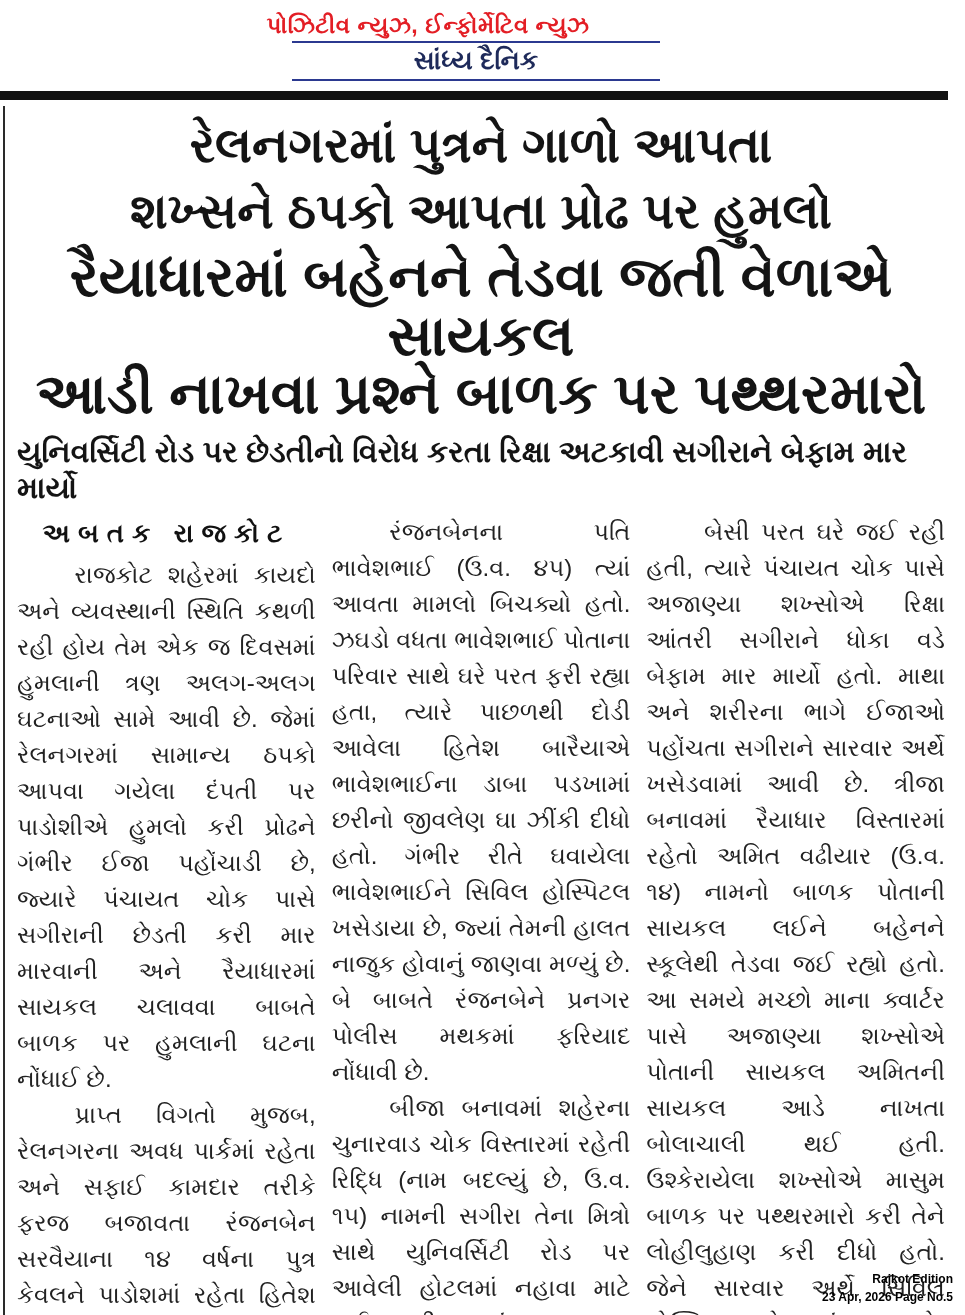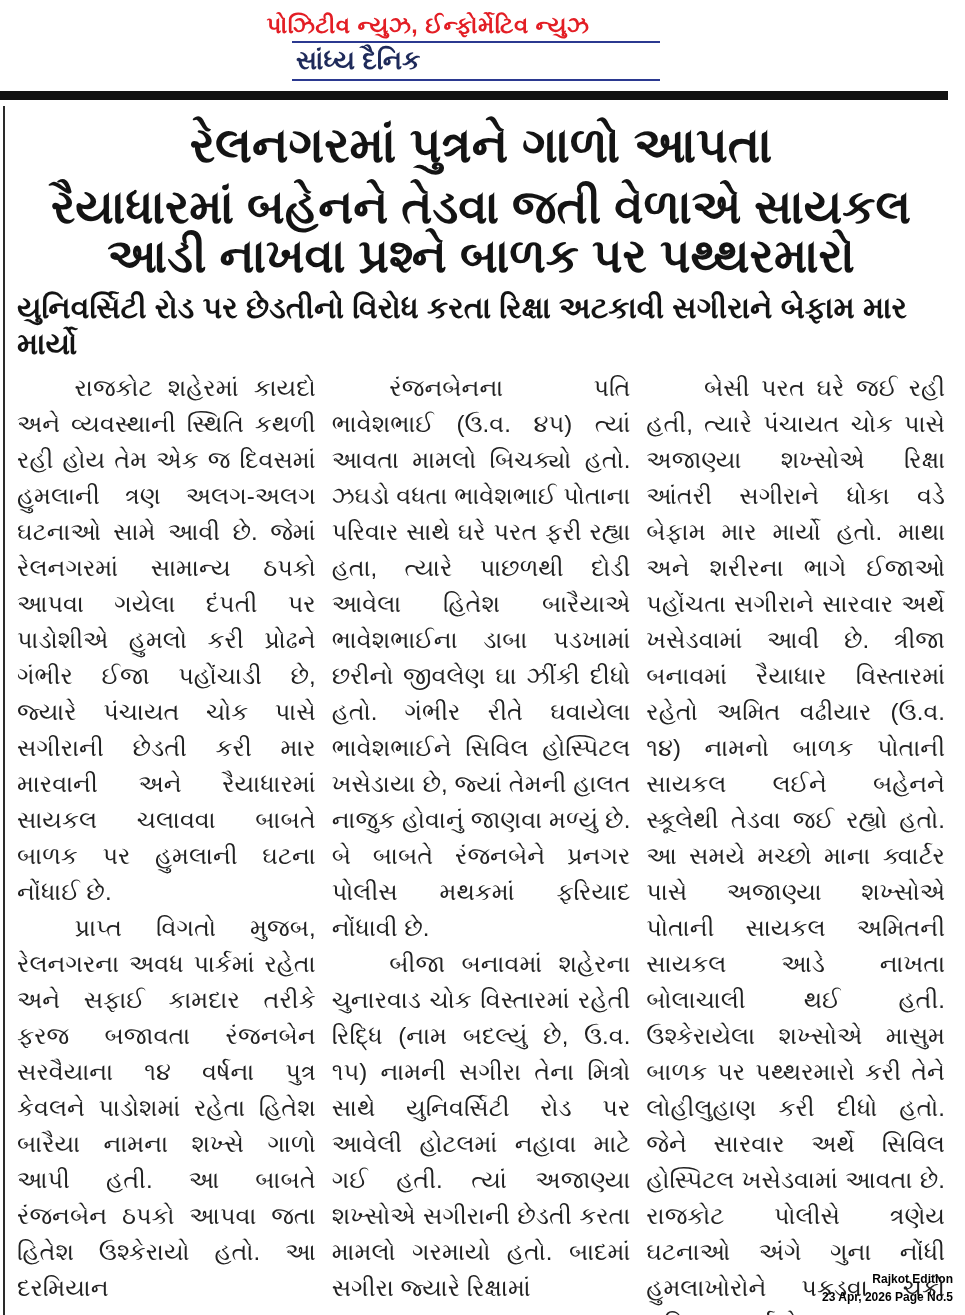--- a/index.html
+++ b/index.html
@@ -25,21 +25,21 @@
     color: #2b3990; font-weight: 800; font-size: 104px; line-height: 1.0;
     letter-spacing: 4px; font-family: "DejaVu Sans", sans-serif;
   }
   .reg-mark {
     position: absolute; top: -14px; right: -36px;
     color: #2b3990; font-size: 26px; font-weight: normal;
   }
   .sub-banner {
     width: 368px; margin-left: auto; margin-right: -6px; margin-top: 2px;
     border-top: 2px solid #2b3990; border-bottom: 2px solid #2b3990;
-    padding: 3px 4px 4px 4px; text-align: left;
+    padding: 3px 4px 4px 4px; text-align: center;
   }
   .sub-banner .edition-type {
     color: #1e2a5a; font-weight: bold; font-size: 26px; line-height: 1.1;
   }
 
   
   .black-rule { width: 948px; height: 9px; background: #121212; margin-top: 10px; }
 
   
   .article {
@@ -47,21 +47,21 @@
     border-left: 2px solid #2a2a2a;
     padding: 6px 10px 0 12px;
     width: 952px;
   }
   .headline {
     text-align: center; font-weight: 800; color: #141414;
     font-size: 49px; line-height: 1.35; letter-spacing: 0px;
   }
   .subheadline {
     text-align: center; font-weight: 800; color: #141414;
-    font-size: 47px; line-height: 1.05; margin-top: 4px;
+    font-size: 56px; line-height: 1.05; margin-top: 4px;
   }
   .deck {
     text-align: left; font-weight: 700; color: #141414;
     font-size: 30px; line-height: 1.2; margin-top: 10px; margin-bottom: 8px;
   }
 
   .columns {
     display: flex; gap: 16px; margin-top: 8px;
     font-size: 24px; line-height: 1.5; text-align: justify; color: #222;
   }
@@ -89,31 +89,33 @@
       <div class="edition-type">સાંધ્ય દૈનિક</div>
     </div>
   </div>
 </div>
 
 <div class="black-rule"></div>
 
 <div class="article">
   <div class="headline">
     <div>રેલનગરમાં પુત્રને ગાળો આપતા</div>
+    <div>શખ્સને ઠપકો આપતા પ્રોઢ પર હુમલો</div>
   </div>
 
   <div class="subheadline">
     <div>રૈયાધારમાં બહેનને તેડવા જતી વેળાએ સાયકલ</div>
     <div>આડી નાખવા પ્રશ્ને બાળક પર પથ્થરમારો</div>
   </div>
 
   <div class="deck">યુનિવર્સિટી રોડ પર છેડતીનો વિરોધ કરતા રિક્ષા અટકાવી સગીરાને બેફામ માર માર્યો</div>
 
   <div class="columns">
     <div class="col">
+      <div class="byline">અબતક રાજકોટ</div>
       <p>રાજકોટ શહેરમાં કાયદો અને વ્યવસ્થાની સ્થિતિ કથળી રહી હોય તેમ એક જ દિવસમાં હુમલાની ત્રણ અલગ-અલગ ઘટનાઓ સામે આવી છે. જેમાં રેલનગરમાં સામાન્ય ઠપકો આપવા ગયેલા દંપતી પર પાડોશીએ હુમલો કરી પ્રોઢને ગંભીર ઈજા પહોંચાડી છે, જ્યારે પંચાયત ચોક પાસે સગીરાની છેડતી કરી માર મારવાની અને રૈયાધારમાં સાયકલ ચલાવવા બાબતે બાળક પર હુમલાની ઘટના નોંધાઈ છે.</p>
       <p>પ્રાપ્ત વિગતો મુજબ, રેલનગરના અવધ પાર્કમાં રહેતા અને સફાઈ કામદાર તરીકે ફરજ બજાવતા રંજનબેન સરવૈયાના ૧૪ વર્ષના પુત્ર કેવલને પાડોશમાં રહેતા હિતેશ બારૈયા નામના શખ્સે ગાળો આપી હતી. આ બાબતે રંજનબેન ઠપકો આપવા જતા હિતેશ ઉશ્કેરાયો હતો. આ દરમિયાન</p>
     </div>
     <div class="col">
       <p>રંજનબેનના પતિ ભાવેશભાઈ (ઉ.વ. ૪૫) ત્યાં આવતા મામલો બિચક્યો હતો. ઝઘડો વધતા ભાવેશભાઈ પોતાના પરિવાર સાથે ઘરે પરત ફરી રહ્યા હતા, ત્યારે પાછળથી દોડી આવેલા હિતેશ બારૈયાએ ભાવેશભાઈના ડાબા પડખામાં છરીનો જીવલેણ ઘા ઝીંકી દીધો હતો. ગંભીર રીતે ઘવાયેલા ભાવેશભાઈને સિવિલ હોસ્પિટલ ખસેડાયા છે, જ્યાં તેમની હાલત નાજુક હોવાનું જાણવા મળ્યું છે. બે બાબતે રંજનબેને પ્રનગર પોલીસ મથકમાં ફરિયાદ નોંધાવી છે.</p>
       <p>બીજા બનાવમાં શહેરના ચુનારવાડ ચોક વિસ્તારમાં રહેતી રિદ્ધિ (નામ બદલ્યું છે, ઉ.વ. ૧૫) નામની સગીરા તેના મિત્રો સાથે યુનિવર્સિટી રોડ પર આવેલી હોટલમાં નહાવા માટે ગઈ હતી. ત્યાં અજાણ્યા શખ્સોએ સગીરાની છેડતી કરતા મામલો ગરમાયો હતો. બાદમાં સગીરા જ્યારે રિક્ષામાં</p>
     </div>
     <div class="col">
       <p>બેસી પરત ઘરે જઈ રહી હતી, ત્યારે પંચાયત ચોક પાસે અજાણ્યા શખ્સોએ રિક્ષા આંતરી સગીરાને ધોકા વડે બેફામ માર માર્યો હતો. માથા અને શરીરના ભાગે ઈજાઓ પહોંચતા સગીરાને સારવાર અર્થે ખસેડવામાં આવી છે. ત્રીજા બનાવમાં રૈયાધાર વિસ્તારમાં રહેતો અમિત વઢીયાર (ઉ.વ. ૧૪) નામનો બાળક પોતાની સાયકલ લઈને બહેનને સ્કૂલેથી તેડવા જઈ રહ્યો હતો. આ સમયે મચ્છો માના ક્વાર્ટર પાસે અજાણ્યા શખ્સોએ પોતાની સાયકલ અમિતની સાયકલ આડે નાખતા બોલાચાલી થઈ હતી. ઉશ્કેરાયેલા શખ્સોએ માસુમ બાળક પર પથ્થરમારો કરી તેને લોહીલુહાણ કરી દીધો હતો. જેને સારવાર અર્થે સિવિલ હોસ્પિટલ ખસેડવામાં આવતા છે. રાજકોટ પોલીસે ત્રણેય ઘટનાઓ અંગે ગુના નોંધી હુમલાખોરોને પકડવા ચક્રો ગતિમાન કર્યા છે.</p>
     </div>

